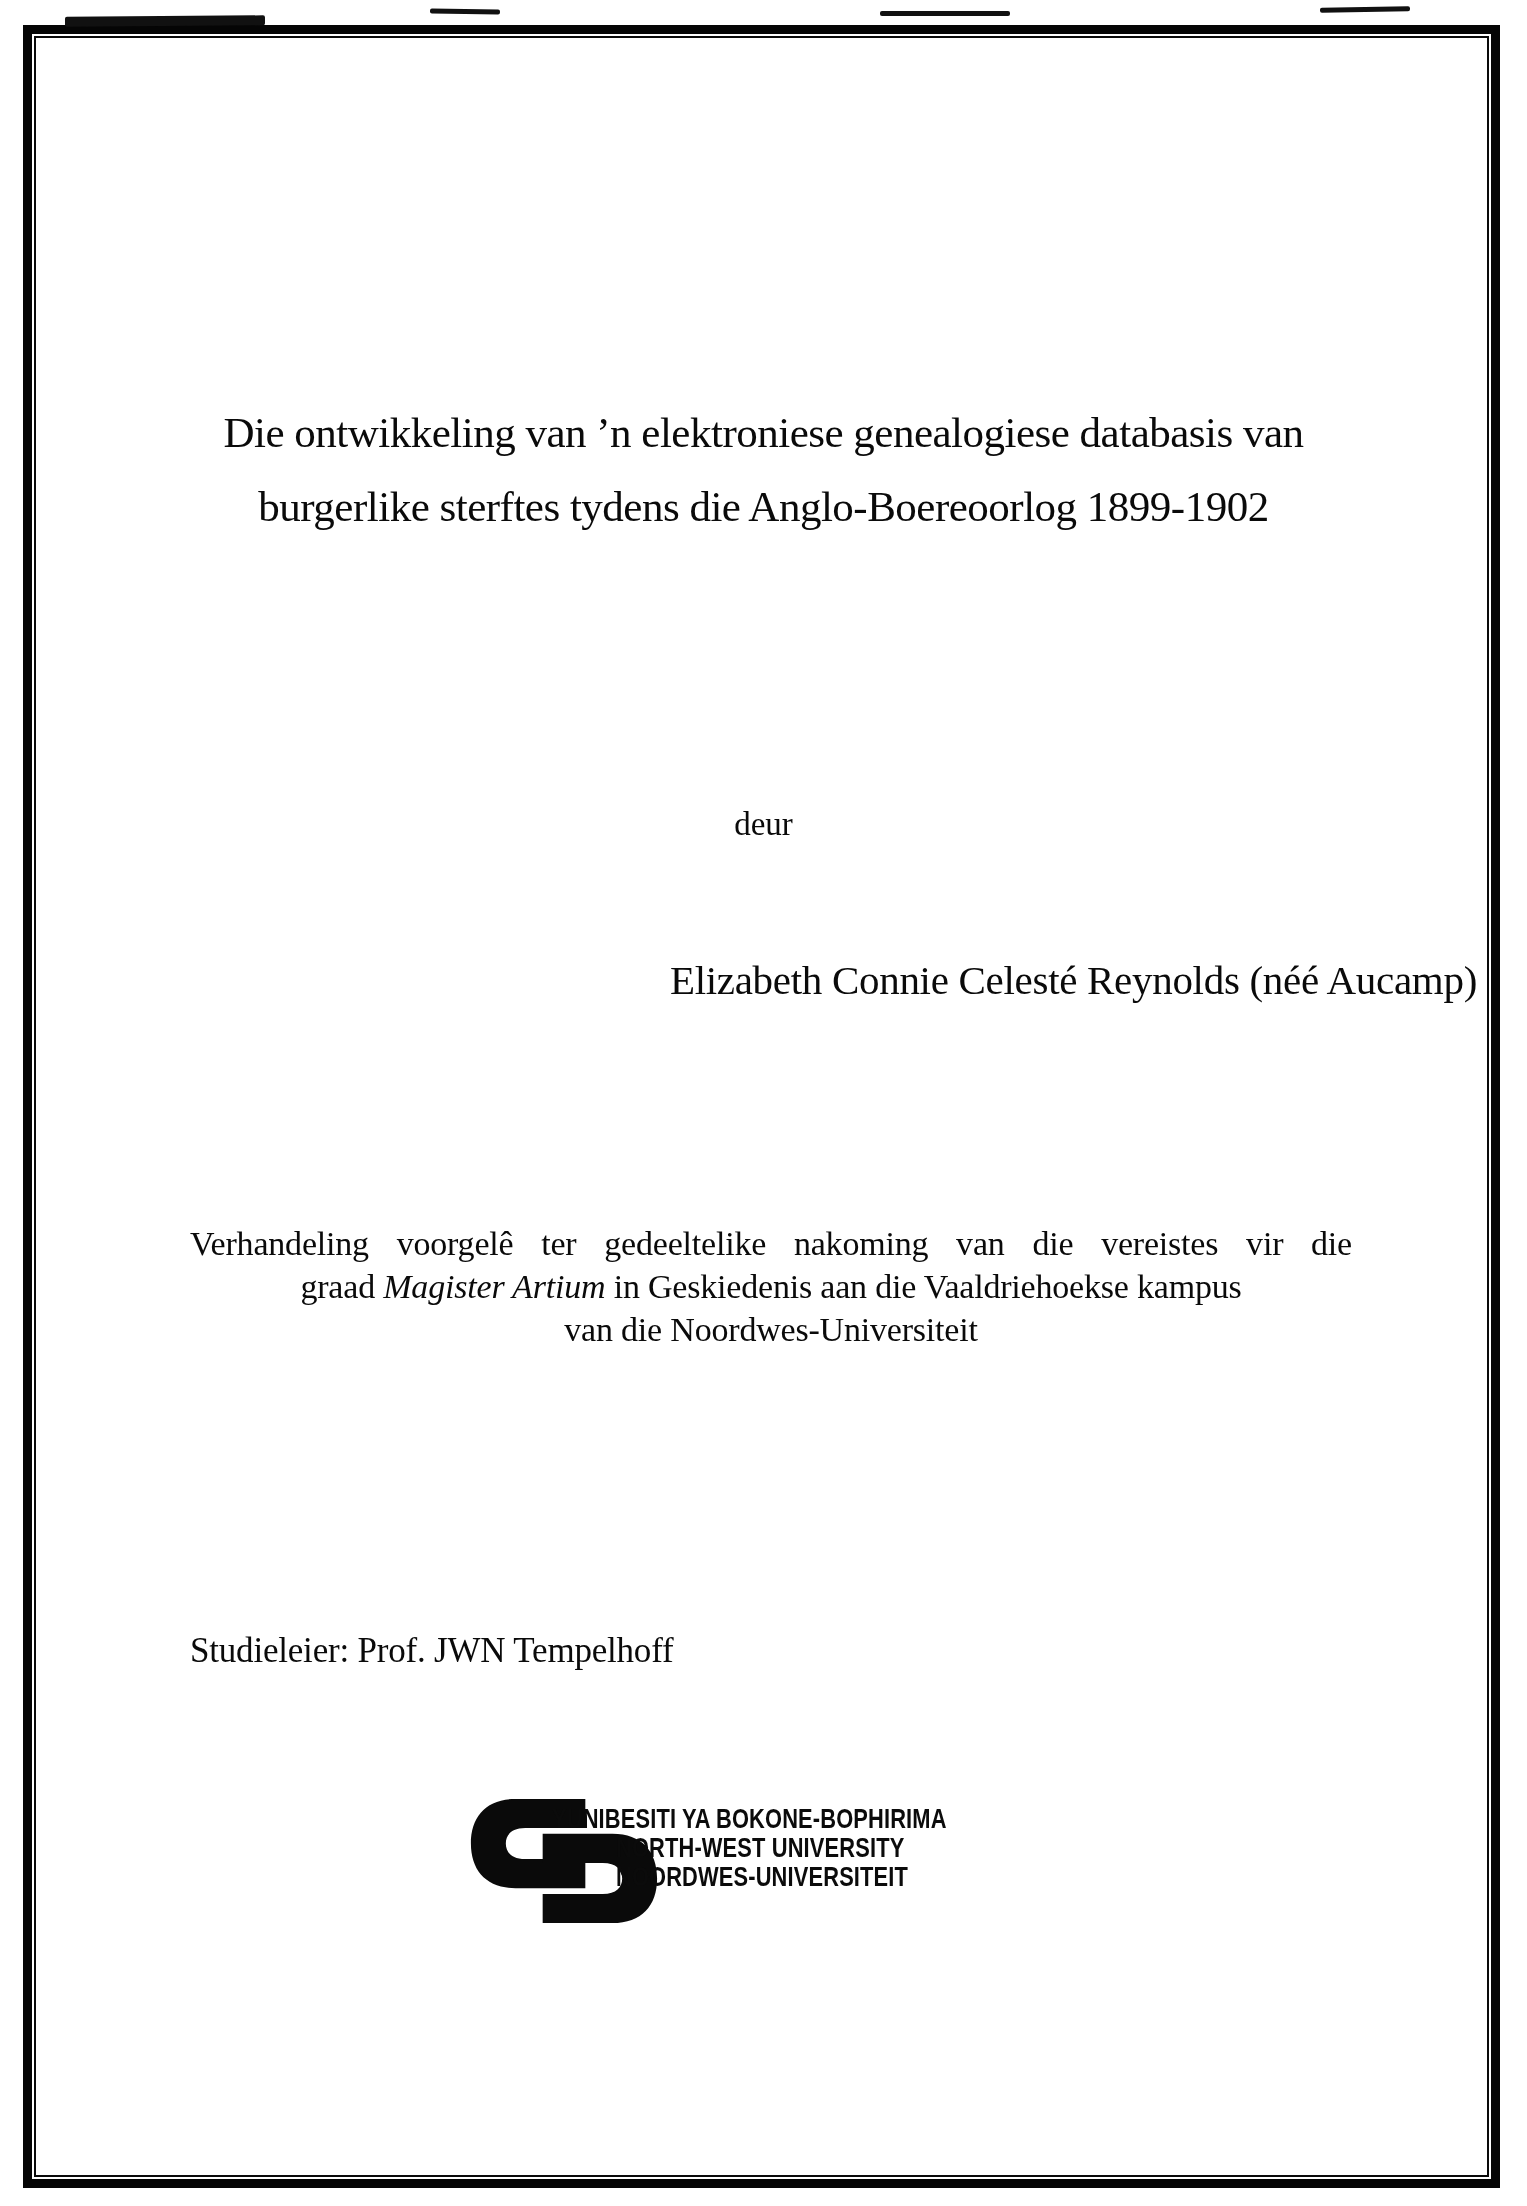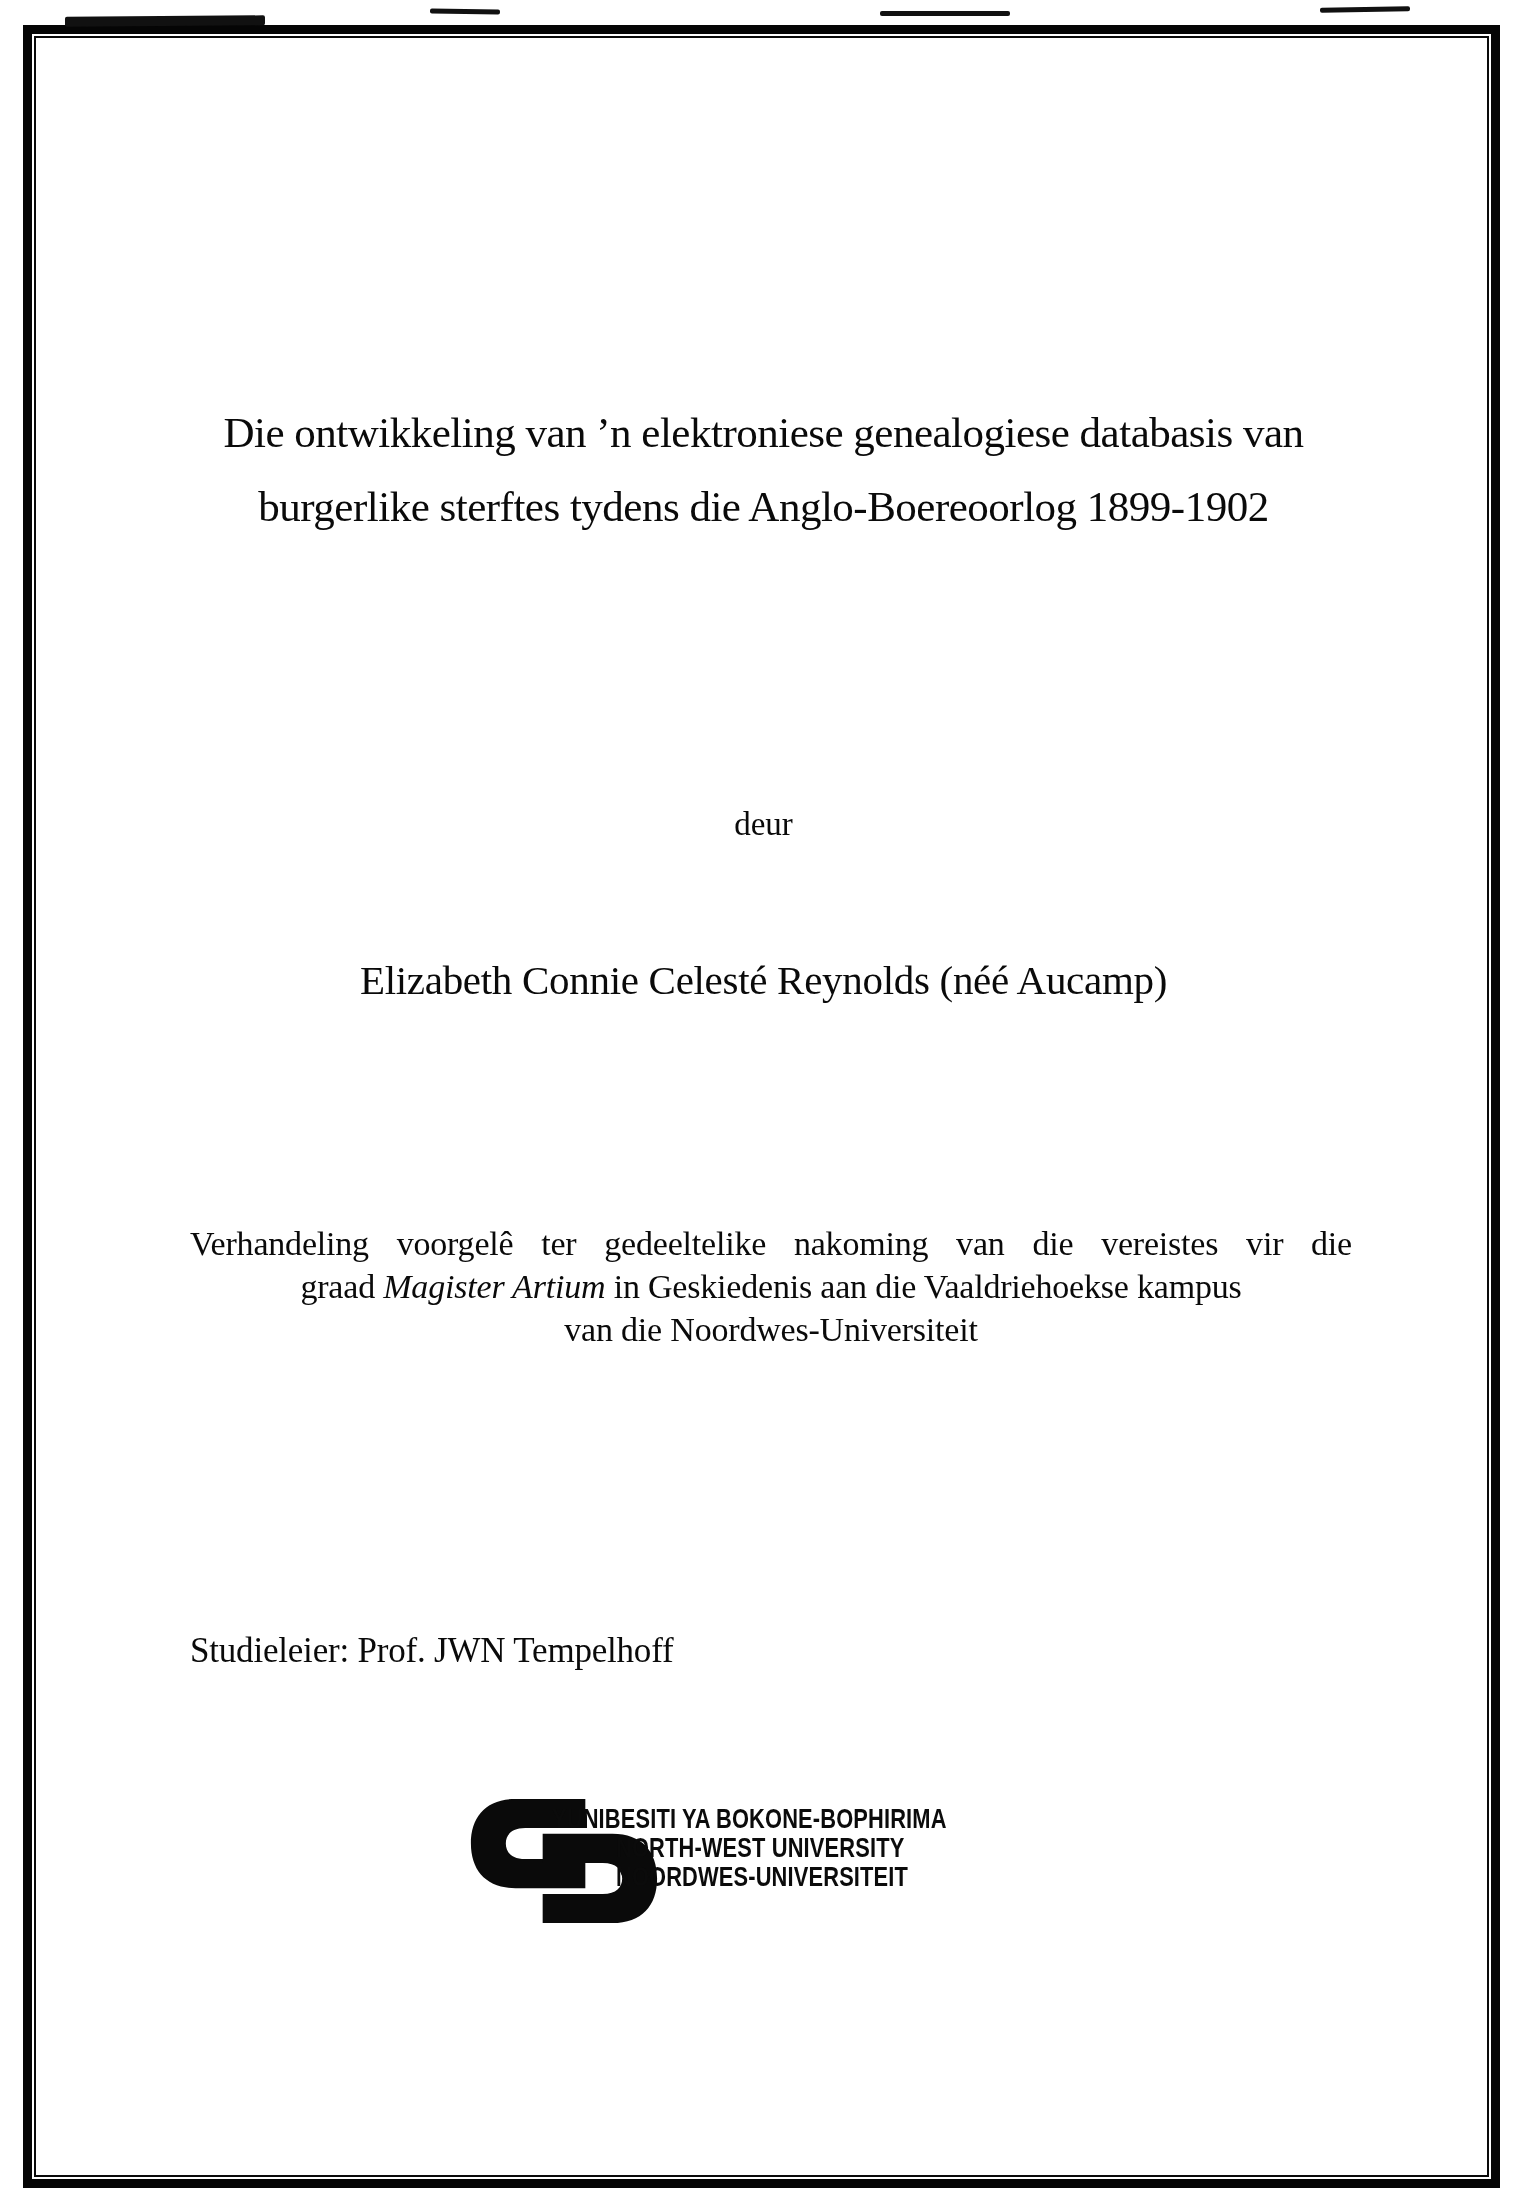--- a/index.html
+++ b/index.html
@@ -36,21 +36,21 @@
     text-align: center;
     font-size: 43px; line-height: 74px;
     letter-spacing: -0.5px;
   }
   .byline-label {
     position: absolute; top: 806px; left: 50px; right: 50px;
     text-align: center; font-size: 33px;
   }
   .author {
     position: absolute; top: 956px; left: 50px; right: 50px;
-    text-align: center; font-size: 41px; letter-spacing: -0.3px;
+    text-align: right; font-size: 41px; letter-spacing: -0.3px;
   }
   .desc {
     position: absolute; top: 1222px; left: 190px; width: 1162px;
     font-size: 34px; line-height: 43px; letter-spacing: -0.2px;
   }
   .desc-line { white-space: normal; text-align: center; }
   .desc-line.justify { text-align: justify; text-align-last: justify; }
   .it { font-style: italic; }
 
   .supervisor {

